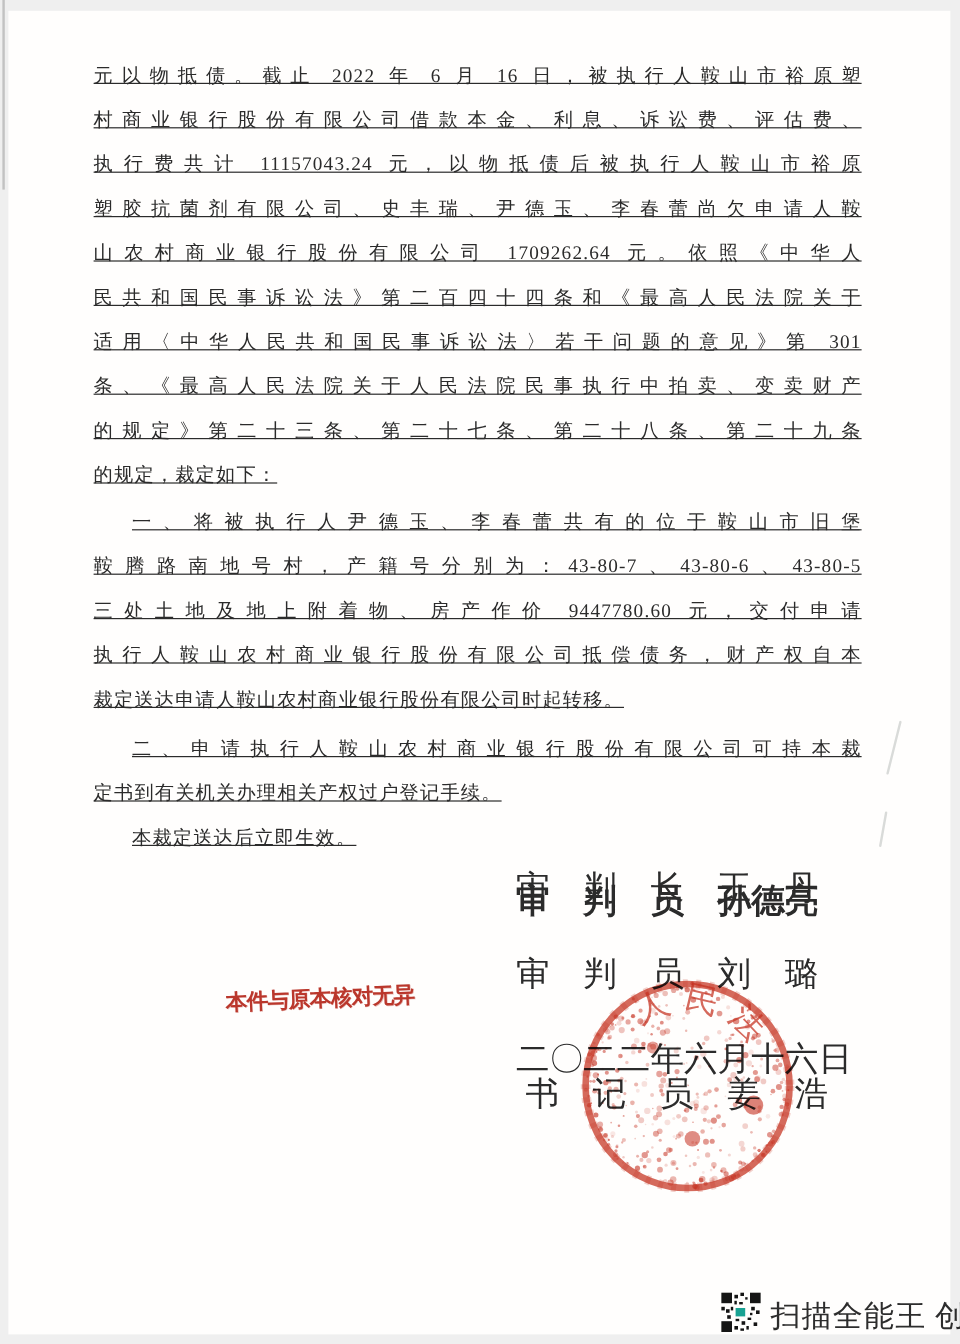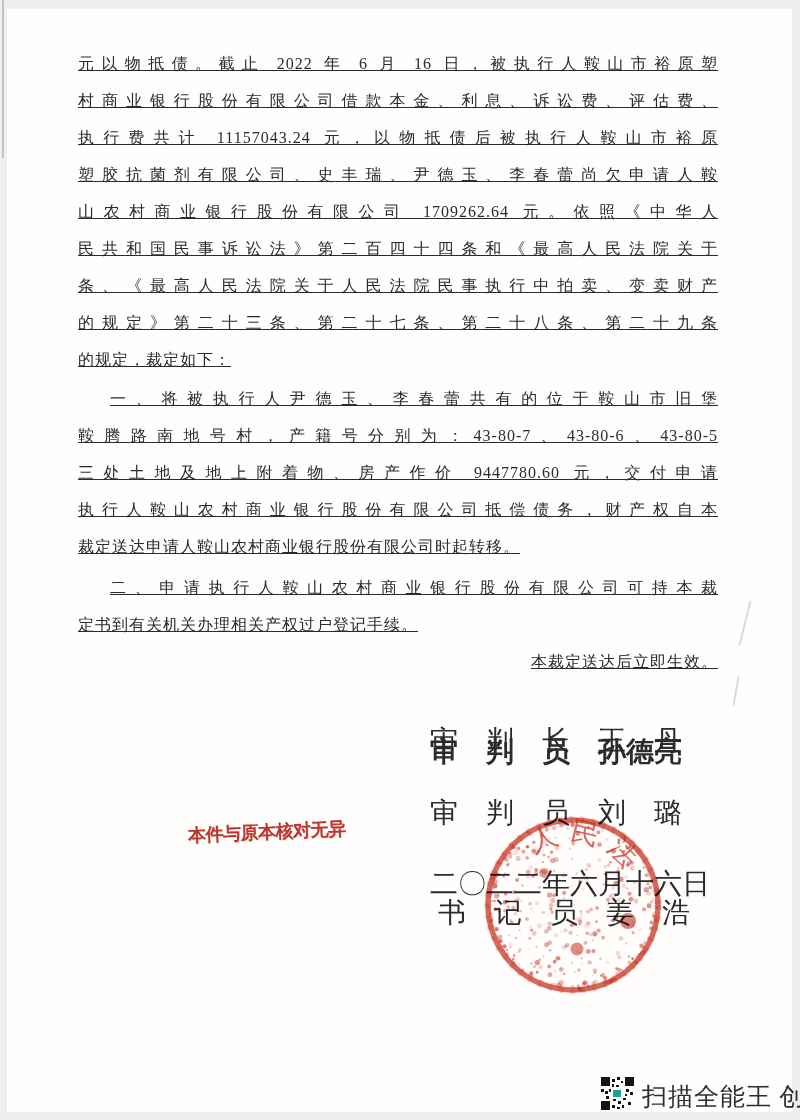--- a/index.html
+++ b/index.html
@@ -30,21 +30,21 @@
     position:absolute;left:78px;top:45px;width:640px;
     font-size:16px;line-height:37px;color:#2b2b2b;
     letter-spacing:1px;
     text-decoration:underline;
   }
   .content .para{margin:0;}
   .p2{margin-top:2px !important;}
   .p3{margin-top:4px !important;}
   .bline{text-align:left;}
   .j{text-align:justify;text-align-last:justify;}
-  .ind{text-indent:2em;text-align:right;}
+  .ind{text-indent:2em;}
 
   
   .sig{
     position:absolute;left:430px;width:260px;
     font-size:28px;line-height:36px;color:#2b2b2b;white-space:nowrap;
   }
   .sig1{top:723px;}
   .sig2{top:734px;font-weight:bold;}
   .sig3{top:795px;}
   .sigdate{top:866px;}
@@ -82,20 +82,21 @@
 <div class="slash-2"></div>
 
 <div class="content">
   <div class="para p1">
     <div class="bline j">元以物抵债。截止 2022 年 6 月 16 日，被执行人鞍山市裕原塑</div>
     <div class="bline j">村商业银行股份有限公司借款本金、利息、诉讼费、评估费、</div>
     <div class="bline j">执行费共计 11157043.24 元，以物抵债后被执行人鞍山市裕原</div>
     <div class="bline j">塑胶抗菌剂有限公司、史丰瑞、尹德玉、李春蕾尚欠申请人鞍</div>
     <div class="bline j">山农村商业银行股份有限公司 1709262.64 元。依照《中华人</div>
     <div class="bline j">民共和国民事诉讼法》第二百四十四条和《最高人民法院关于</div>
+    <div class="bline j">适用〈中华人民共和国民事诉讼法〉若干问题的意见》第 301</div>
     <div class="bline j">条、《最高人民法院关于人民法院民事执行中拍卖、变卖财产</div>
     <div class="bline j">的规定》第二十三条、第二十七条、第二十八条、第二十九条</div>
     <div class="bline">的规定，裁定如下：</div>
   </div>
   <div class="para p2">
     <div class="bline j ind">一、将被执行人尹德玉、李春蕾共有的位于鞍山市旧堡</div>
     <div class="bline j">鞍腾路南地号村，产籍号分别为：43-80-7、43-80-6、43-80-5</div>
     <div class="bline j">三处土地及地上附着物、房产作价 9447780.60 元，交付申请</div>
     <div class="bline j">执行人鞍山农村商业银行股份有限公司抵偿债务，财产权自本</div>
     <div class="bline">裁定送达申请人鞍山农村商业银行股份有限公司时起转移。</div>

